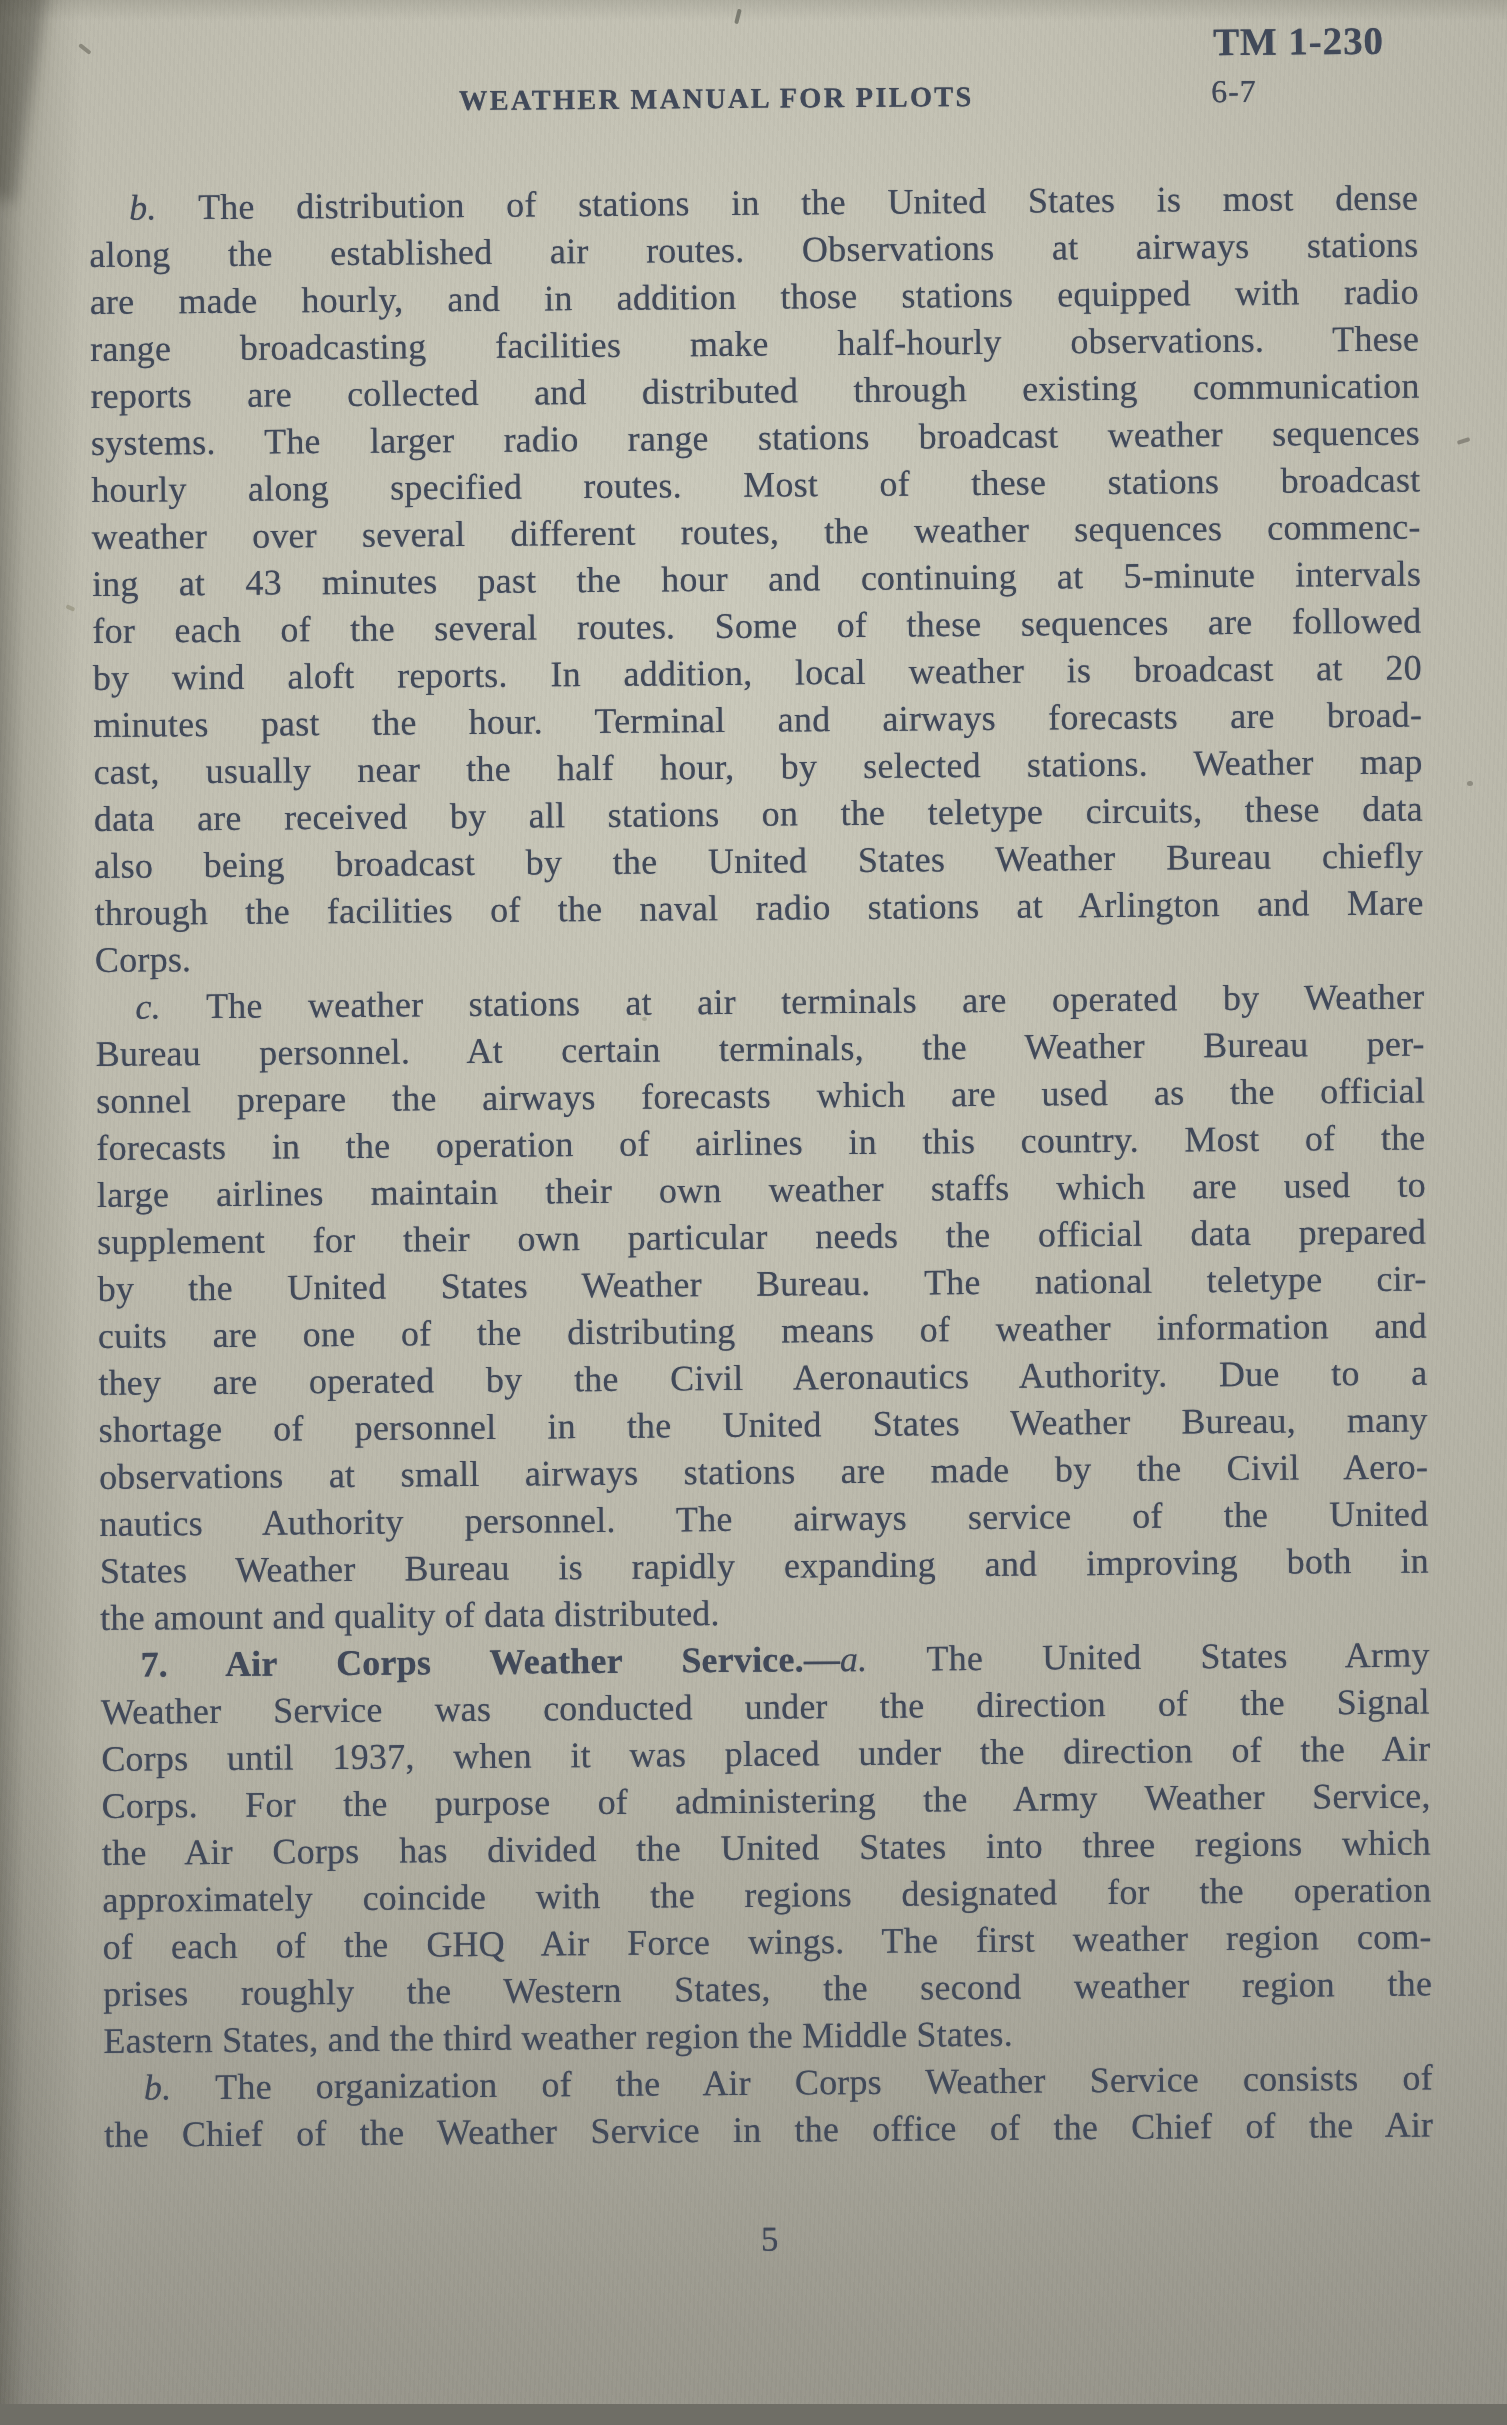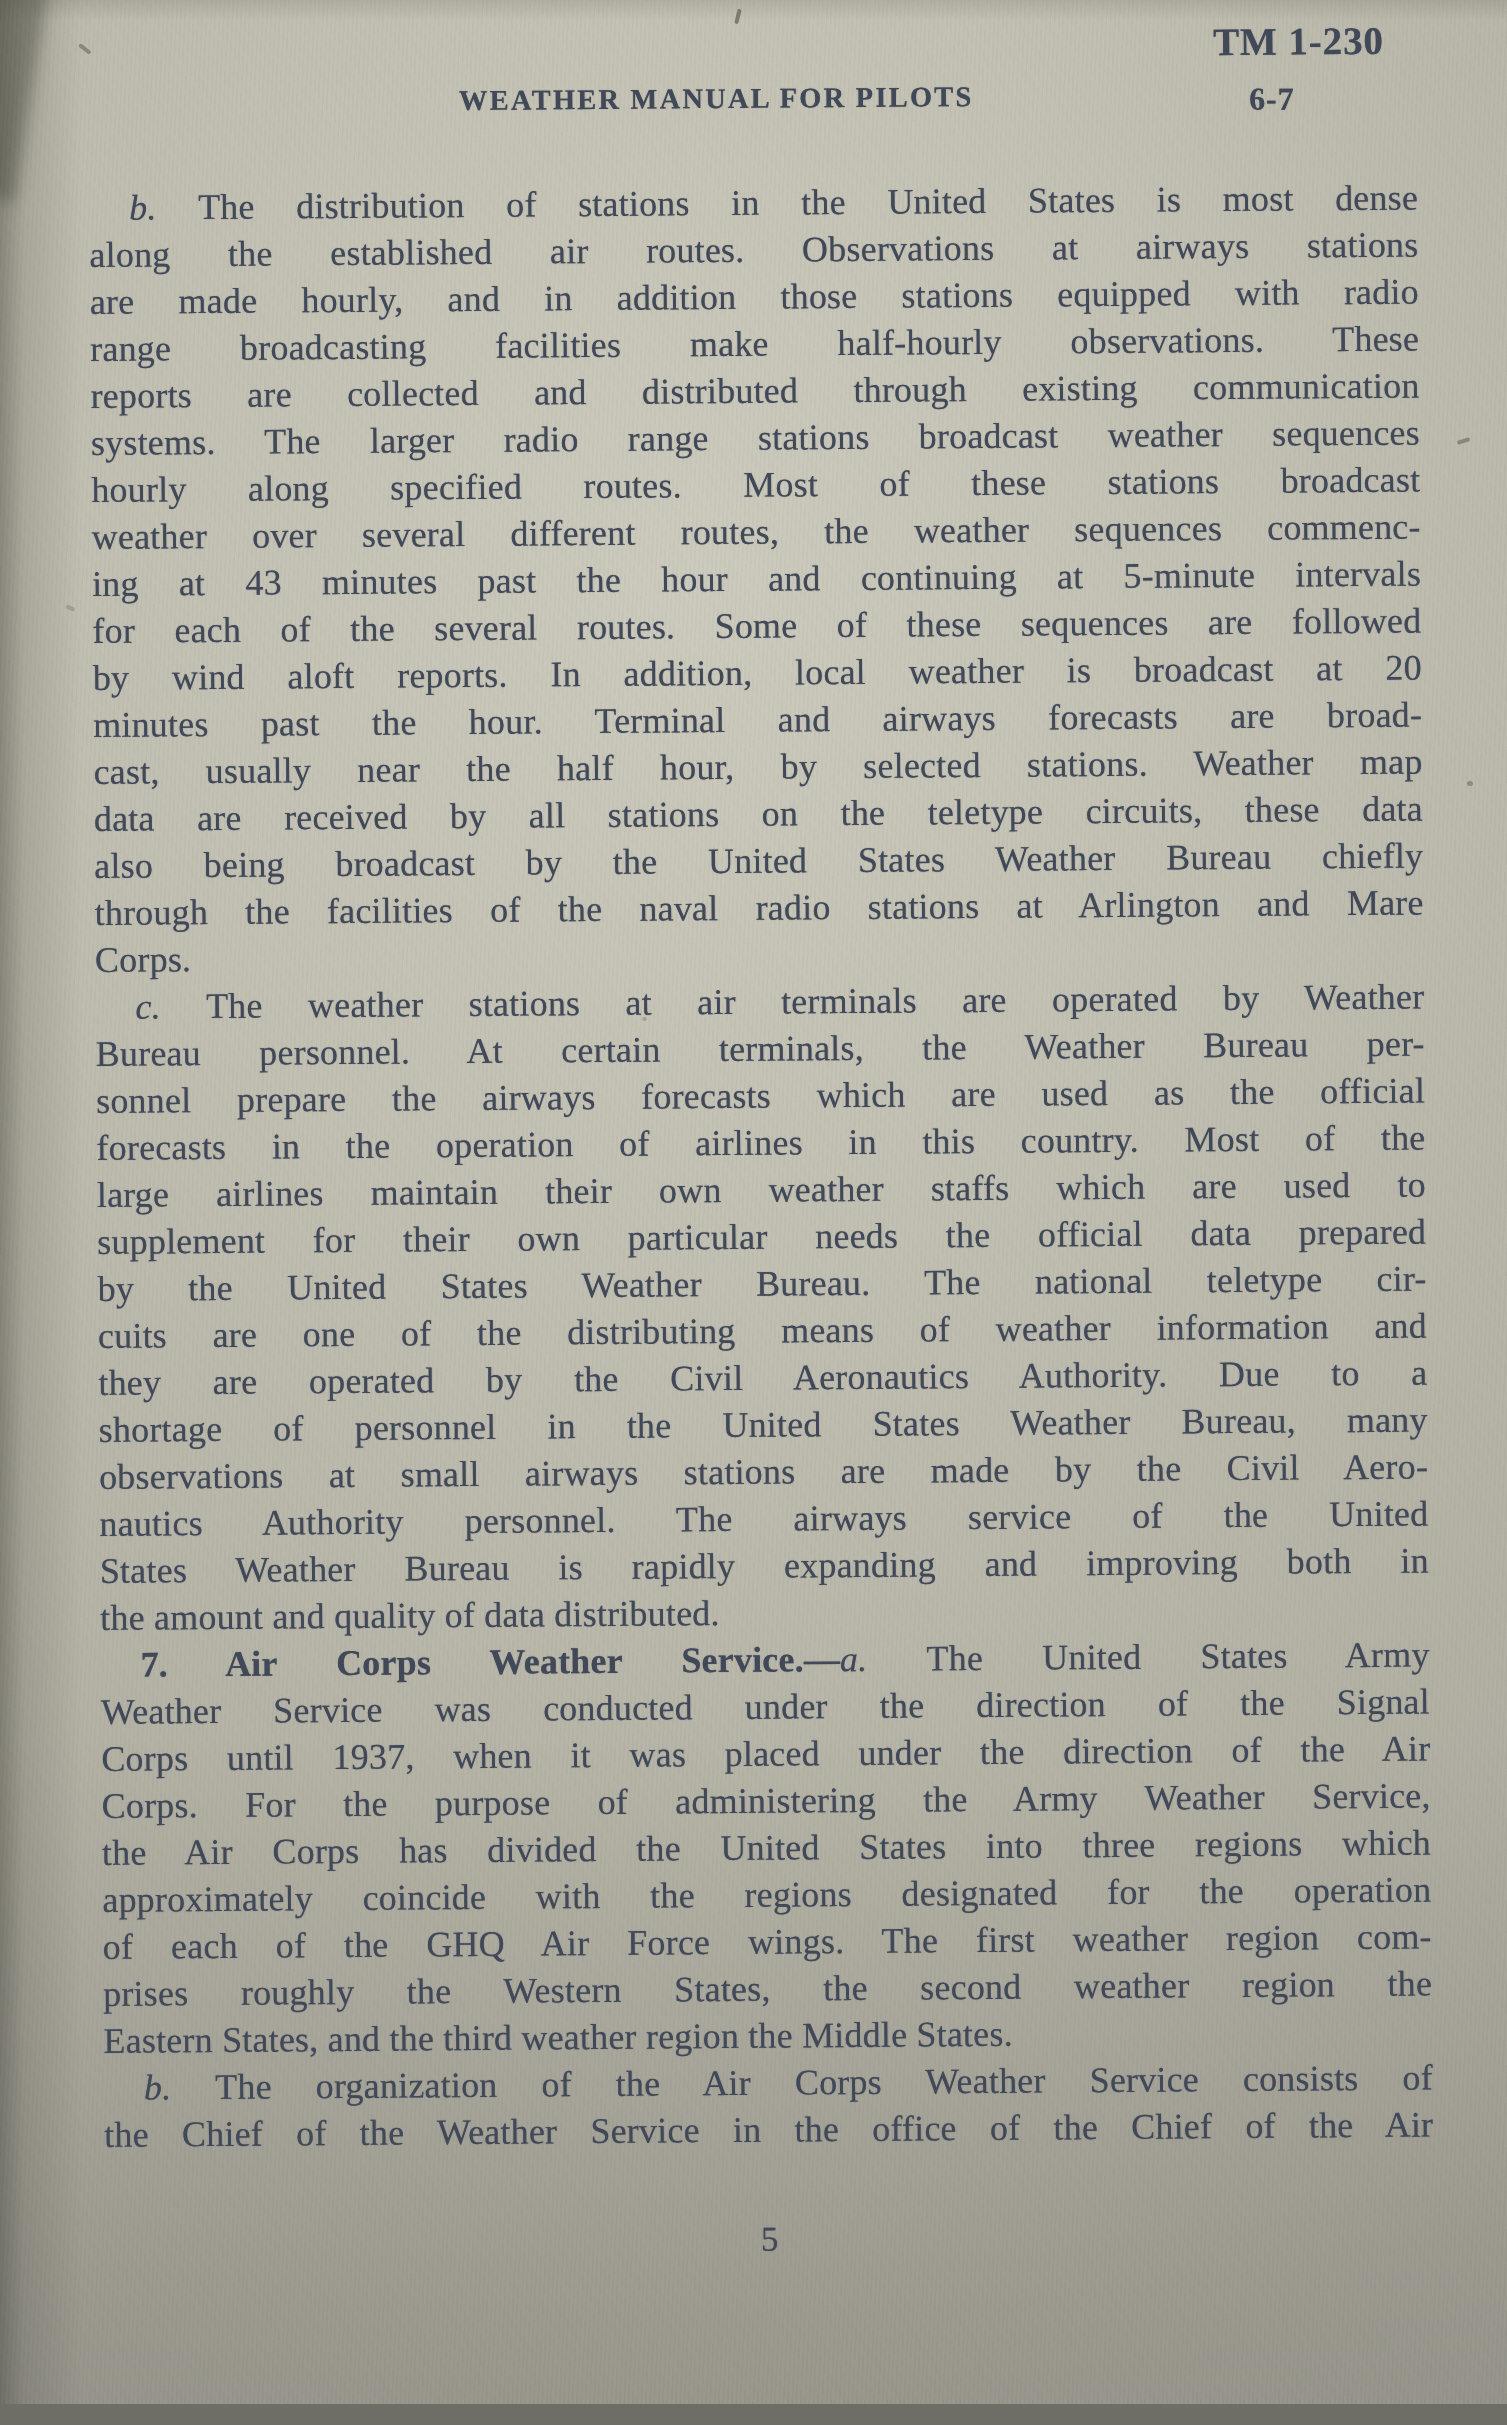--- a/index.html
+++ b/index.html
@@ -29,22 +29,22 @@
     position:absolute;top:22.5px;left:1125px;width:268px;text-align:right;
     font-weight:bold;font-size:39px;letter-spacing:0.9px;
     text-shadow:0 0 0.9px rgba(52,60,76,0.75);
   }
   .running-title{
     position:absolute;top:83px;left:379px;width:692px;text-align:center;
     font-weight:bold;font-size:28.5px;letter-spacing:2.2px;
     text-shadow:0 0 0.9px rgba(52,60,76,0.75);
   }
   .section-ref{
-    position:absolute;top:85px;left:1220px;width:121px;text-align:center;
-    font-weight:bold;font-size:32px;letter-spacing:0.9px;
+    position:absolute;top:77px;left:1220px;width:121px;text-align:left;
+    font-weight:normal;font-size:32px;letter-spacing:0.9px;
     text-shadow:0 0 0.9px rgba(52,60,76,0.75);
   }
   .body-text{
     position:absolute;left:97px;top:180px;width:1329px;
     font-size:36px;line-height:47px;letter-spacing:0.2px;
     text-shadow:0 0 1px rgba(58,66,84,0.65);
   }
   .line{text-align:justify;text-align-last:justify;height:47px;}
   .line.last{text-align-last:left;}
   .line.indent{text-indent:40px;}

